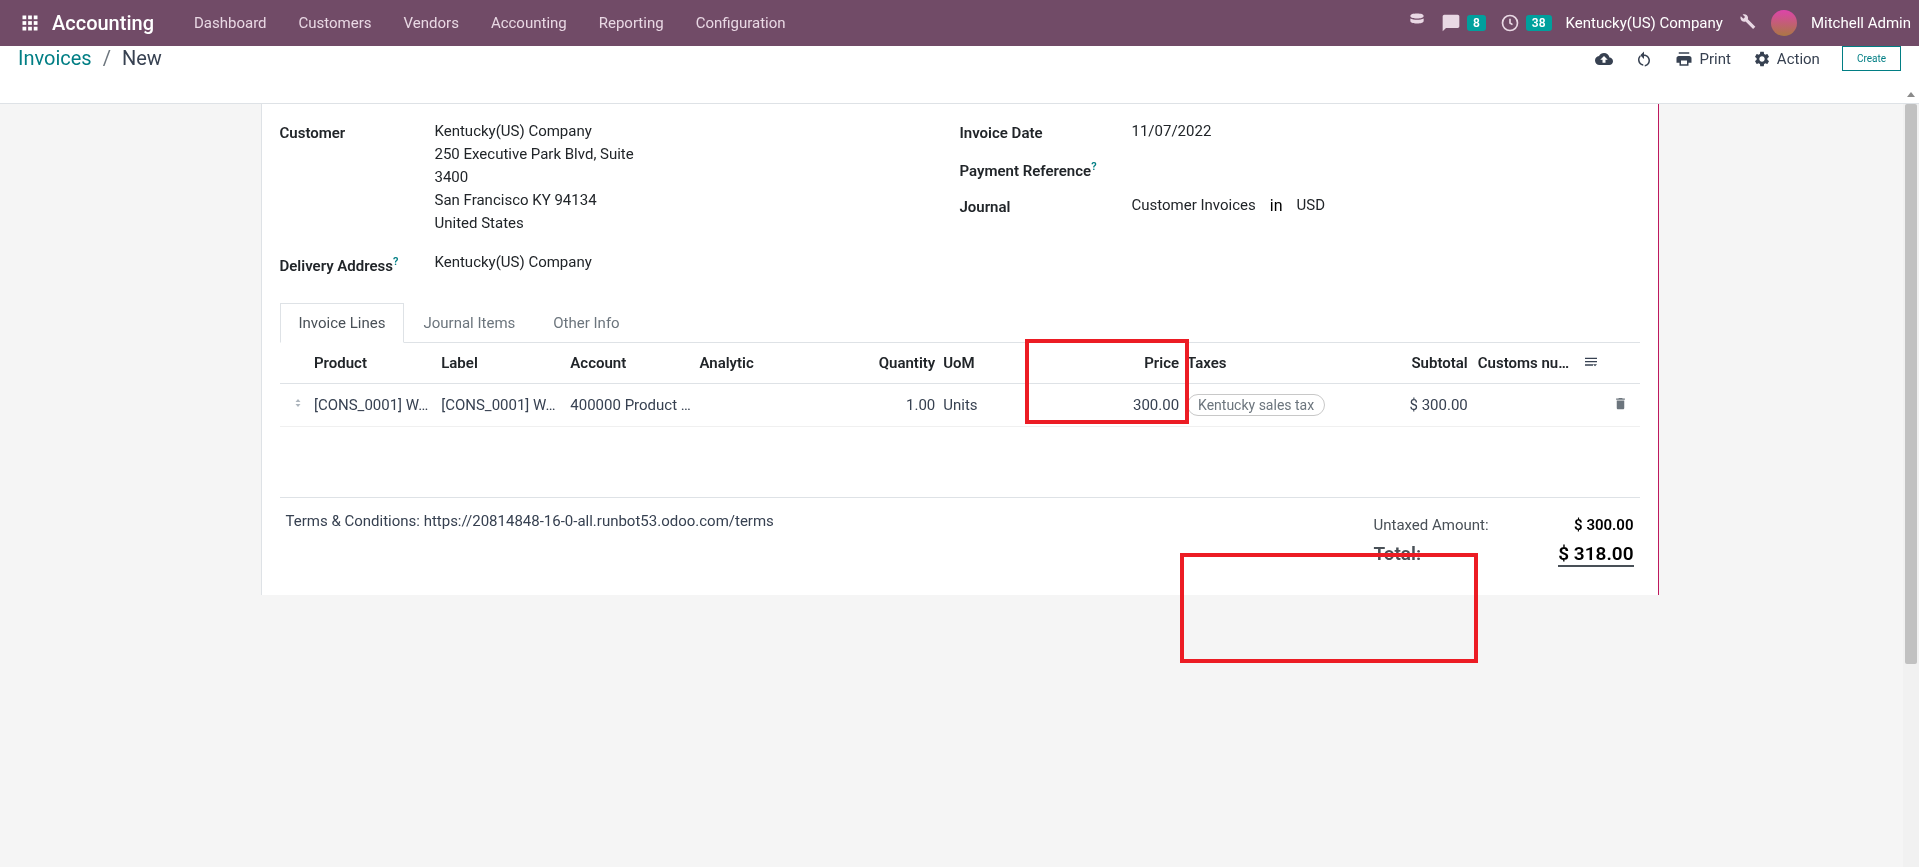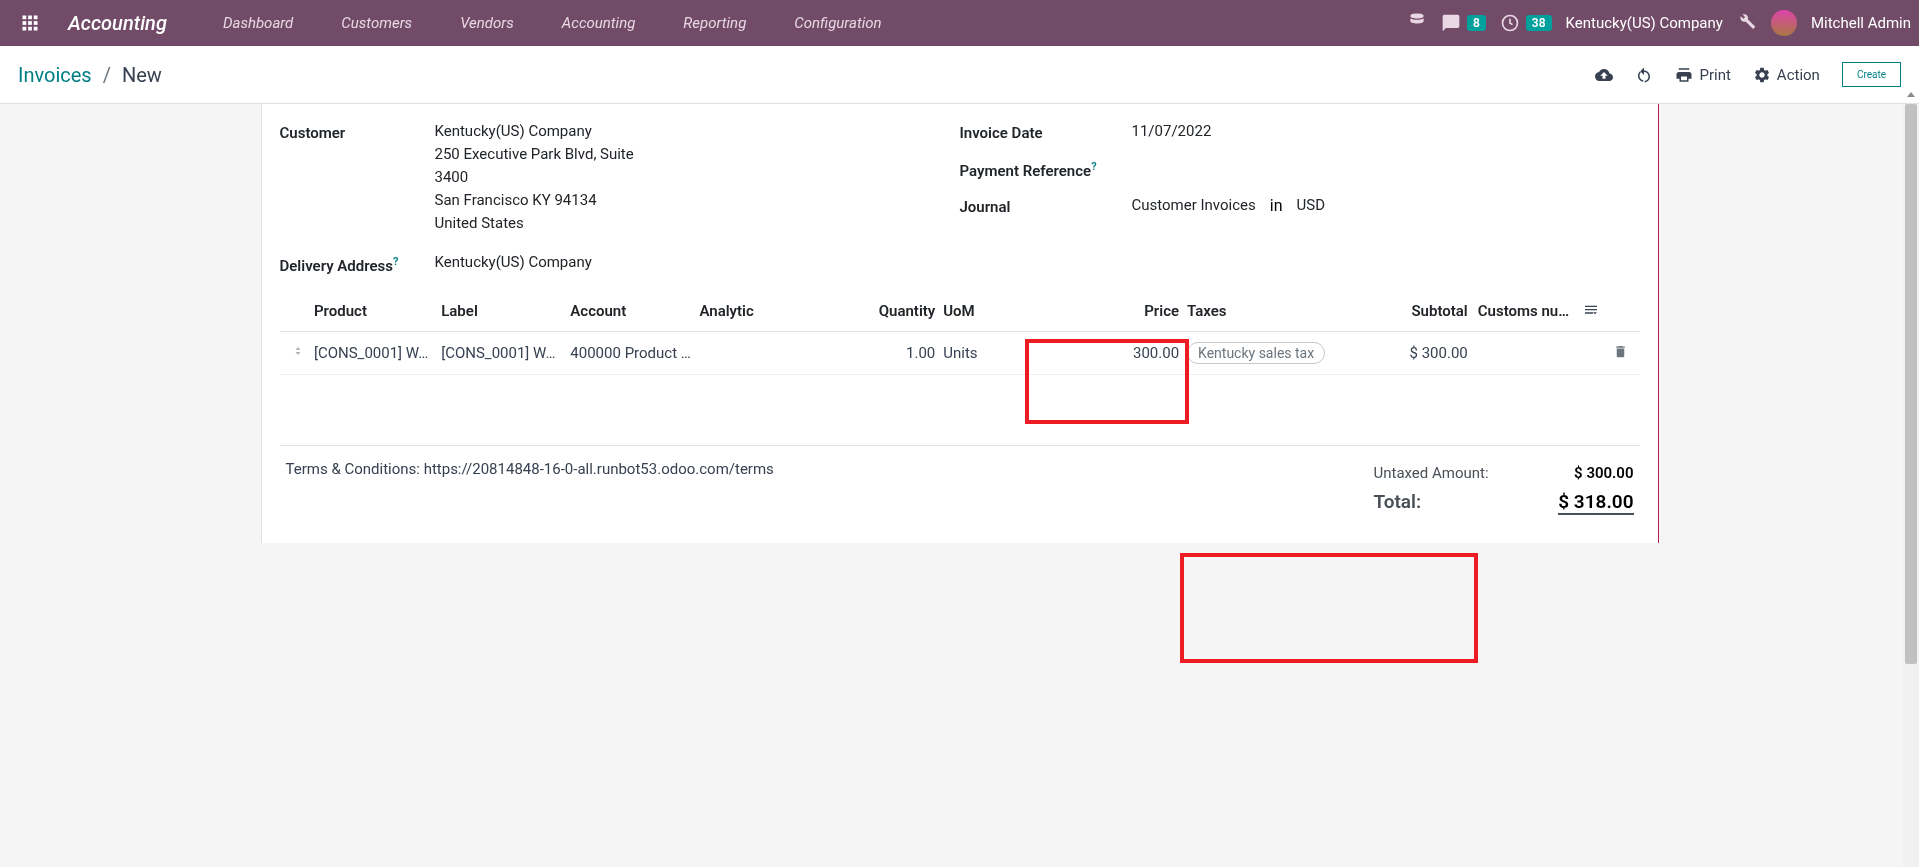--- a/index.html
+++ b/index.html
@@ -1,32 +1,32 @@
 <!DOCTYPE html>
 <html><head>
 <meta charset="utf-8">
 <style>
 * { margin: 0; padding: 0; box-sizing: border-box; font-family: -apple-system, BlinkMacSystemFont, "Segoe UI", Roboto, sans-serif; }
 body { background: #f5f5f5; width: 1919px; height: 867px; overflow: hidden; position: relative; }
 
 
 .navbar { background: #714B67; height: 46px; display: flex; align-items: center; color: #fff; padding: 0 8px; }
-.navbar-left { display: flex; align-items: center; gap: 16px; font-style: italic; }
+.navbar-left { display: flex; align-items: center; gap: 0; }
 .apps-icon { width: 24px; height: 24px; display: inline-flex; align-items: center; justify-content: center; margin: 0 10px; cursor: pointer; }
 .app-title { font-size: 20px; font-weight: 500; margin-right: 24px; }
 .nav-link { padding: 0 16px; font-size: 15px; color: #e9d8e4; cursor: pointer; line-height: 46px; }
 .navbar-right { margin-left: auto; display: flex; align-items: center; gap: 14px; }
 .badge-group { display: flex; align-items: center; gap: 6px; cursor: pointer; }
 .badge { background: #00A09D; color: #fff; font-size: 12px; padding: 1px 6px; border-radius: 3px; font-weight: 600; }
 .company-name { font-size: 15px; }
 .avatar { width: 26px; height: 26px; border-radius: 50%; background: linear-gradient(#d4a,#a74); }
 .nav-icon { width: 20px; height: 20px; fill: #e9d8e4; cursor: pointer; }
 
 
-.control-bar { background: #fff; height: 58px; border-bottom: 1px solid #dee2e6; display: flex; align-items: center; padding: 0 18px; }
+.control-bar { background: #fff; height: 58px; border-bottom: 1px solid #dee2e6; display: flex; align-items: flex-start; padding: 0 18px; }
 .breadcrumb { font-size: 20px; color: #374151; }
 .breadcrumb .bc-root { color: #017e84; cursor: pointer; }
 .breadcrumb .sep { color: #6c757d; margin: 0 6px; }
 .control-actions { margin-left: auto; display: flex; align-items: center; gap: 22px; }
 .ctrl-btn { display: flex; align-items: center; gap: 6px; color: #374151; font-size: 15px; cursor: pointer; }
 .ctrl-icon { width: 18px; height: 18px; fill: #374151; }
 .create-btn { border: 1px solid #017e84; color: #017e84; background: #fff; padding: 6px 14px; font-size: 10px; cursor: pointer; }
 
 
 .form-sheet { background: #fff; max-width: 1398px; margin: 0 auto; padding: 18px 18px 24px 18px; border-left: 1px solid #dee2e6; border-right: 1px solid #be185d; }
@@ -212,20 +212,25 @@
       </div>
       <div class="field-row journal-line">
         <div class="field-label" style="width:172px">Journal</div>
         <div class="field-val">Customer Invoices</div>
         <span class="in-lbl">in</span>
         <div class="field-val">USD</div>
       </div>
     </div>
   </div>
 
+  <div class="tabs">
+    <div class="tab active">Invoice Lines</div>
+    <div class="tab">Journal Items</div>
+    <div class="tab">Other Info</div>
+  </div>
 
   <div class="line-table">
     <div class="line-header">
       <div class="col-handle"></div>
       <div class="col-product">Product</div>
       <div class="col-label">Label</div>
       <div class="col-account">Account</div>
       <div class="col-analytic">Analytic</div>
       <div class="col-qty">Quantity</div>
       <div class="col-uom">UoM</div>

